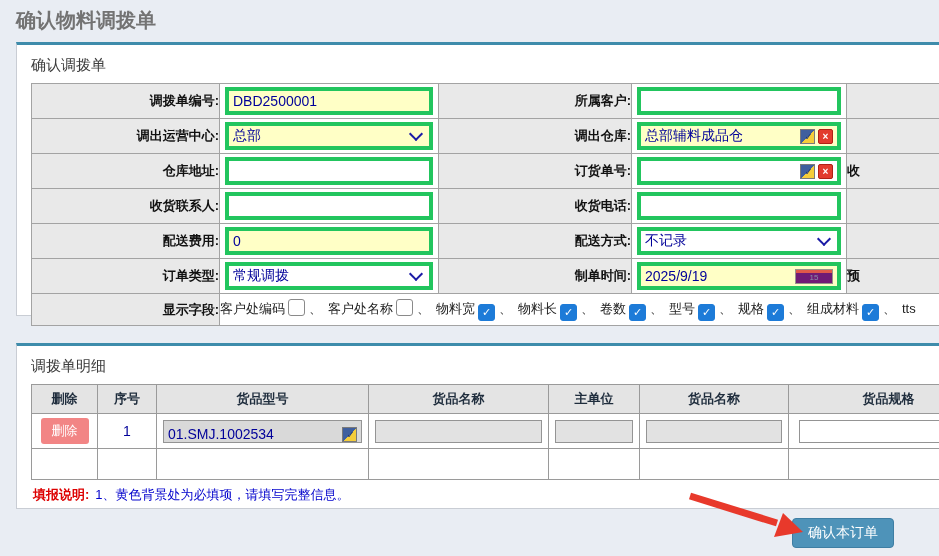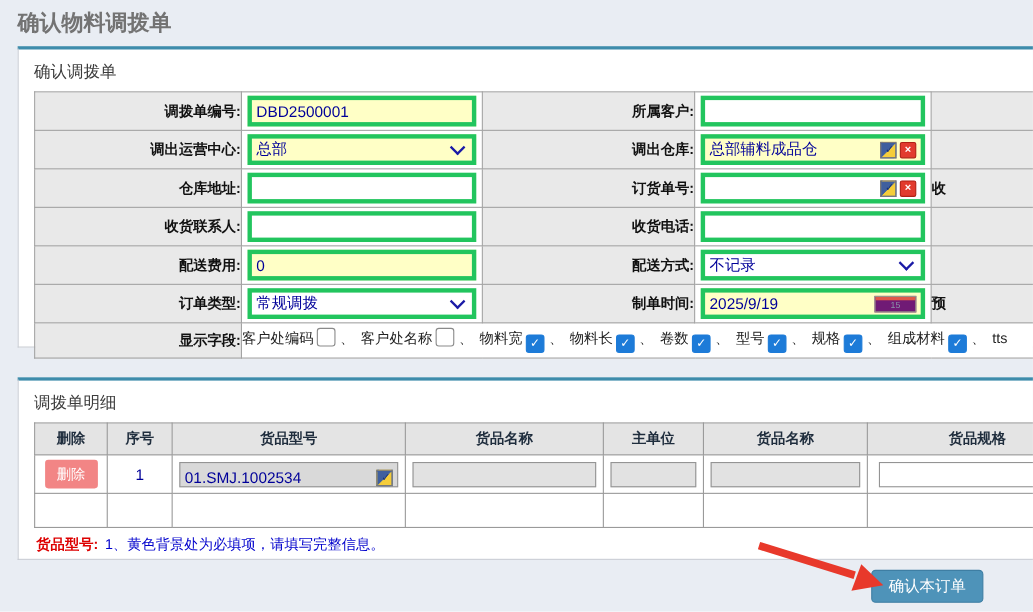--- a/index.html
+++ b/index.html
@@ -276,21 +276,21 @@
           <td></td>
           <td></td>
           <td></td>
           <td></td>
           <td></td>
           <td></td>
     </tr>
   </tbody>
     </table>
   <div class="note">
-    <span class="nl">货品型号:</span><span class="nt">1、黄色背景处为必填项，请填写完整信息。</span>
+    <span class="nl">填报说明:</span><span class="nt">1、黄色背景处为必填项，请填写完整信息。</span>
   </div>
 </div>
 
 <button class="confirm-btn">确认本订单</button>
 
 <svg id="arrow-svg" width="939" height="556">
   <line x1="690" y1="496" x2="777" y2="523" stroke="#e8392b" stroke-width="7"></line>
   <polygon points="803,532 774,537 783,513" fill="#e8392b"></polygon>
 </svg>
 

